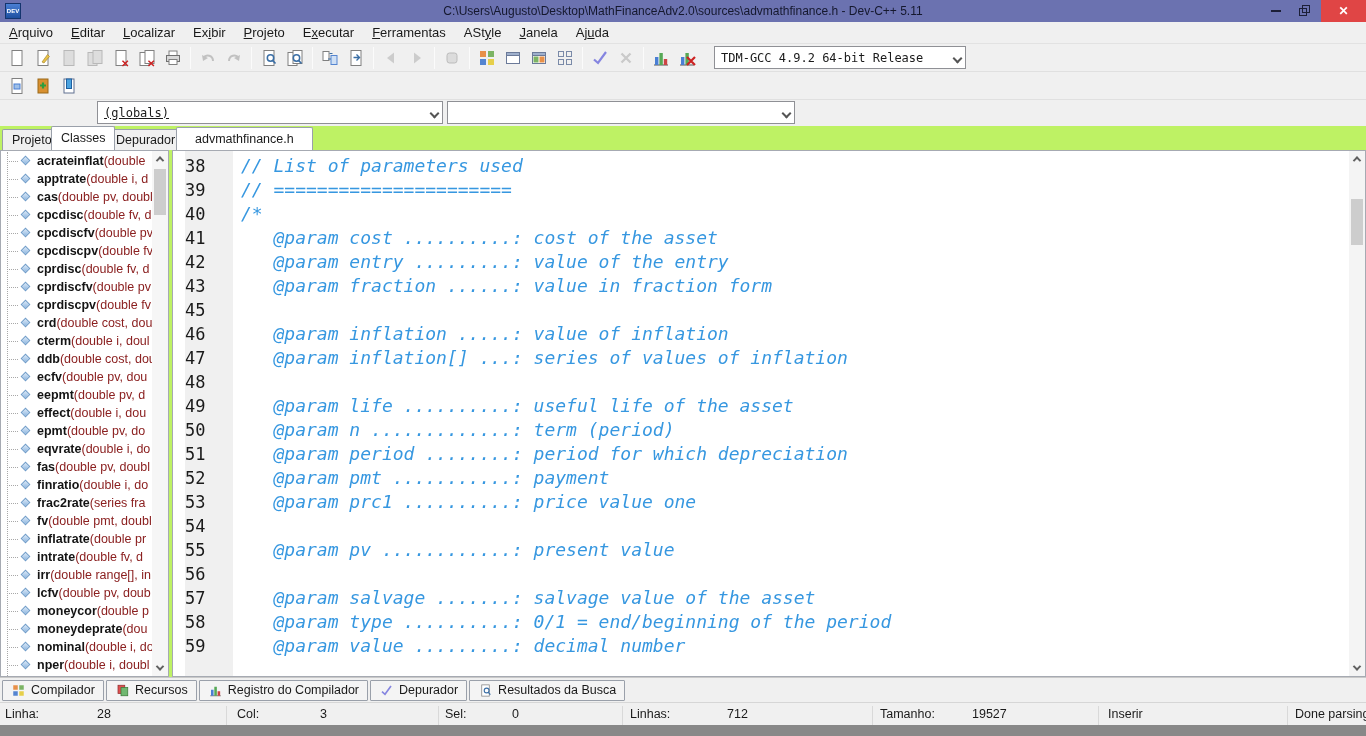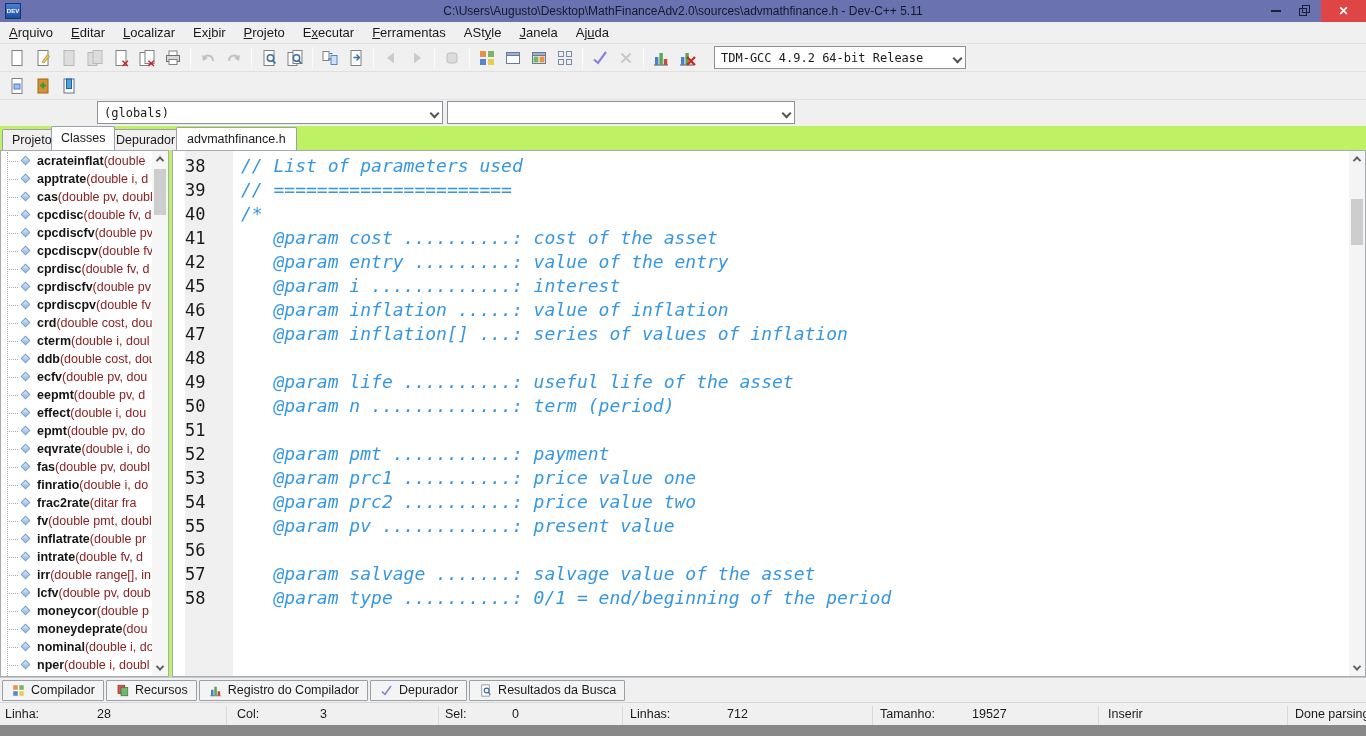--- a/index.html
+++ b/index.html
@@ -35,29 +35,29 @@
   .tsep{width:1px;height:22px;background:#d2d2d2;border-right:1px solid #fbfbfb;margin:0 4px;}
   .ic{width:20px;height:20px;display:block;}
   .combo{height:23px;background:#fff;border:1px solid #8f9095;display:flex;align-items:center;position:relative;}
   .combo-text{font-family:"DejaVu Sans Mono",monospace;font-size:12px;padding-left:6px;white-space:pre;overflow:hidden;}
   .combo-arrow{position:absolute;right:4px;top:8px;width:7px;height:7px;border-left:2px solid #555;
     border-top:2px solid #555;transform:rotate(225deg);}
   .combo.compiler{width:252px;margin-left:14px;}
 
   
   .navrow{position:absolute;left:0;top:100px;width:1366px;height:26px;background:#f0f0f0;}
-  .combo.scope{position:absolute;left:97px;top:1px;width:346px;}
+  .combo.scope{position:absolute;left:97px;top:1px;width:346px;text-decoration:underline;}
   .combo.member{position:absolute;left:447px;top:1px;width:348px;}
 
   
   .tabsrow{position:absolute;left:0;top:126px;width:1366px;height:24px;}
   .stab{position:absolute;top:3px;height:21px;line-height:20px;padding:0 9px;background:#f0f0f0;
     border:1px solid #9aa0aa;border-bottom:none;border-radius:2px 2px 0 0;font-size:12.5px;}
   .stab.active{top:0;height:24px;line-height:23px;background:#fff;z-index:2;}
-  .etab{position:absolute;top:1px;height:23px;line-height:22px;padding:0 10px;background:#fff;
+  .etab{position:absolute;top:1px;height:23px;line-height:22px;padding:0 18px;background:#fff;
     border:1px solid #9aa0aa;border-bottom:none;border-radius:2px 2px 0 0;font-size:12.5px;}
 
   
   .main{position:absolute;left:0;top:150px;width:1366px;height:527px;}
   .sidebar{position:absolute;left:0;top:0;width:169px;height:527px;background:#fff;
     border:1px solid #a6aab2;overflow:hidden;}
   .tree{position:absolute;left:0;top:1px;right:16px;bottom:0;overflow:hidden;}
   .tree::before{content:'';position:absolute;left:6px;top:0;bottom:0;border-left:1px dotted #a8a8a8;}
   .titem{position:relative;height:18px;line-height:18px;white-space:nowrap;overflow:hidden;padding-left:36px;font-size:12.5px;}
   .titem::before{content:'';position:absolute;left:6px;top:9px;width:11px;border-top:1px dotted #a8a8a8;}
@@ -365,21 +365,21 @@
           <div class="titem"><span class="diamond"></span><span class="tname">crd</span><span class="tparams">(double cost, dou</span></div>
           <div class="titem"><span class="diamond"></span><span class="tname">cterm</span><span class="tparams">(double i, doul</span></div>
           <div class="titem"><span class="diamond"></span><span class="tname">ddb</span><span class="tparams">(double cost, dou</span></div>
           <div class="titem"><span class="diamond"></span><span class="tname">ecfv</span><span class="tparams">(double pv, dou</span></div>
           <div class="titem"><span class="diamond"></span><span class="tname">eepmt</span><span class="tparams">(double pv, d</span></div>
           <div class="titem"><span class="diamond"></span><span class="tname">effect</span><span class="tparams">(double i, dou</span></div>
           <div class="titem"><span class="diamond"></span><span class="tname">epmt</span><span class="tparams">(double pv, do</span></div>
           <div class="titem"><span class="diamond"></span><span class="tname">eqvrate</span><span class="tparams">(double i, do</span></div>
           <div class="titem"><span class="diamond"></span><span class="tname">fas</span><span class="tparams">(double pv, doubl</span></div>
           <div class="titem"><span class="diamond"></span><span class="tname">finratio</span><span class="tparams">(double i, do</span></div>
-          <div class="titem"><span class="diamond"></span><span class="tname">frac2rate</span><span class="tparams">(ditar fra</span></div>
+          <div class="titem"><span class="diamond"></span><span class="tname">frac2rate</span><span class="tparams">(series fra</span></div>
           <div class="titem"><span class="diamond"></span><span class="tname">fv</span><span class="tparams">(double pmt, doubl</span></div>
           <div class="titem"><span class="diamond"></span><span class="tname">inflatrate</span><span class="tparams">(double pr</span></div>
           <div class="titem"><span class="diamond"></span><span class="tname">intrate</span><span class="tparams">(double fv, d</span></div>
           <div class="titem"><span class="diamond"></span><span class="tname">irr</span><span class="tparams">(double range[], in</span></div>
           <div class="titem"><span class="diamond"></span><span class="tname">lcfv</span><span class="tparams">(double pv, doub</span></div>
           <div class="titem"><span class="diamond"></span><span class="tname">moneycor</span><span class="tparams">(double p</span></div>
           <div class="titem"><span class="diamond"></span><span class="tname">moneydeprate</span><span class="tparams">(dou</span></div>
           <div class="titem"><span class="diamond"></span><span class="tname">nominal</span><span class="tparams">(double i, do</span></div>
           <div class="titem"><span class="diamond"></span><span class="tname">nper</span><span class="tparams">(double i, doubl</span></div>
         </div>
@@ -394,34 +394,36 @@
       </div>
     </div>
     <div class="editor">
       <div class="gutter-bg"></div>
       <div class="codepane" id="code">
           <div class="code-line"><span class="ln">38</span><span class="ct">// List of parameters used</span></div>
           <div class="code-line"><span class="ln">39</span><span class="ct">// ======================</span></div>
           <div class="code-line"><span class="ln">40</span><span class="ct">/*</span></div>
           <div class="code-line"><span class="ln">41</span><span class="ct">   @param cost ..........: cost of the asset</span></div>
           <div class="code-line"><span class="ln">42</span><span class="ct">   @param entry .........: value of the entry</span></div>
-          <div class="code-line"><span class="ln">45</span><span class="ct">   @param i .............: interest</span></div>
+          <div class="code-line"><span class="ln">43</span><span class="ct">   @param fraction ......: value in fraction form</span></div>
+          <div class="code-line"><span class="ln">45</span></div>
           <div class="code-line"><span class="ln">46</span><span class="ct">   @param inflation .....: value of inflation</span></div>
           <div class="code-line"><span class="ln">47</span><span class="ct">   @param inflation[] ...: series of values of inflation</span></div>
           <div class="code-line"><span class="ln">48</span></div>
           <div class="code-line"><span class="ln">49</span><span class="ct">   @param life ..........: useful life of the asset</span></div>
           <div class="code-line"><span class="ln">50</span><span class="ct">   @param n .............: term (period)</span></div>
-          <div class="code-line"><span class="ln">51</span></div>
+          <div class="code-line"><span class="ln">51</span><span class="ct">   @param period ........: period for which depreciation</span></div>
           <div class="code-line"><span class="ln">52</span><span class="ct">   @param pmt ...........: payment</span></div>
           <div class="code-line"><span class="ln">53</span><span class="ct">   @param prc1 ..........: price value one</span></div>
-          <div class="code-line"><span class="ln">54</span><span class="ct">   @param prc2 ..........: price value two</span></div>
+          <div class="code-line"><span class="ln">54</span></div>
           <div class="code-line"><span class="ln">55</span><span class="ct">   @param pv ............: present value</span></div>
           <div class="code-line"><span class="ln">56</span></div>
           <div class="code-line"><span class="ln">57</span><span class="ct">   @param salvage .......: salvage value of the asset</span></div>
           <div class="code-line"><span class="ln">58</span><span class="ct">   @param type ..........: 0/1 = end/beginning of the period</span></div>
+          <div class="code-line"><span class="ln">59</span><span class="ct">   @param value .........: decimal number</span></div>
         </div>
       <div class="vscroll ed">
         <div class="sarrow up">
             <span class="chev u"></span>
           </div>
         <div class="sthumb" style="top:48px;height:46px"></div>
         <div class="sarrow down">
             <span class="chev d"></span>
           </div>
       </div>

